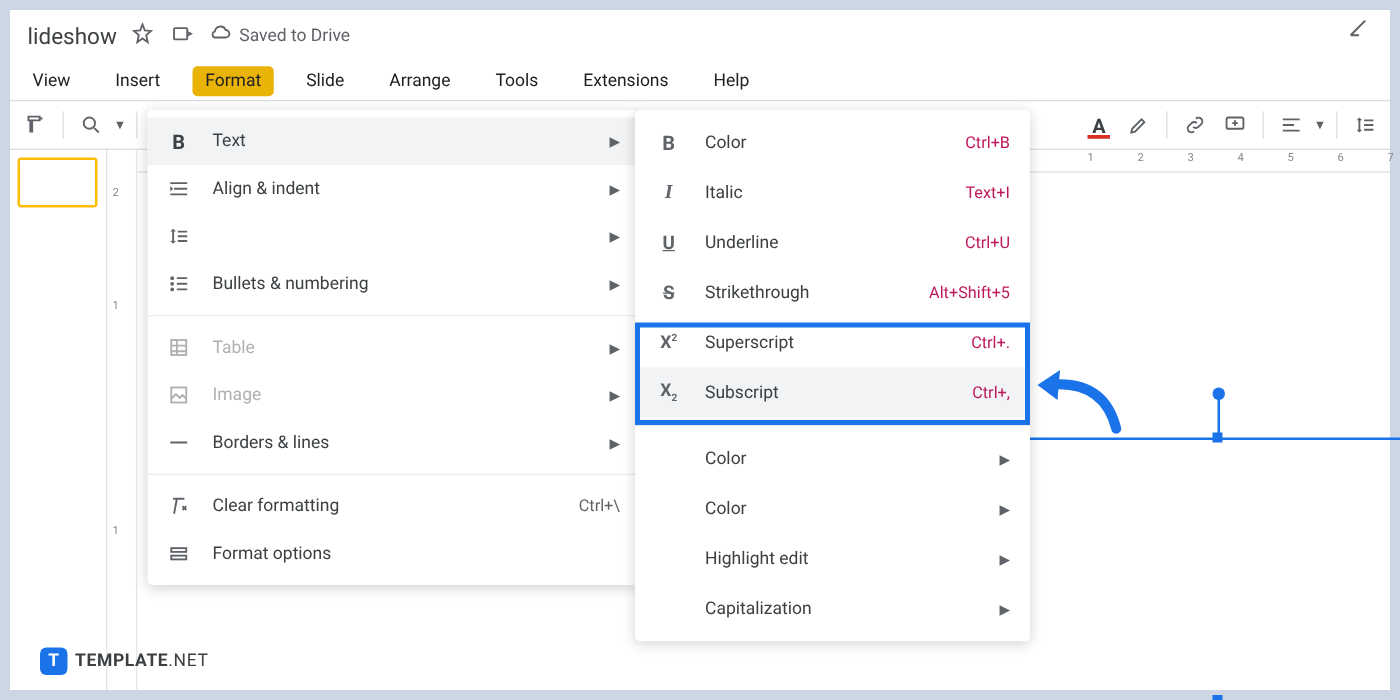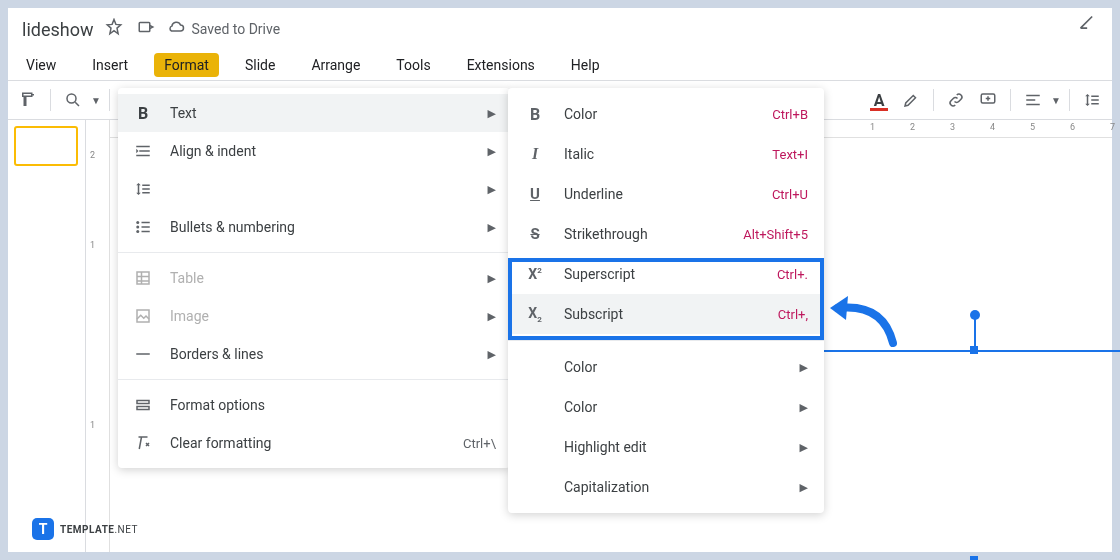--- a/index.html
+++ b/index.html
@@ -68,21 +68,21 @@
   
   .highlight-box { position: absolute; top: 250px; left: 500px; width: 316px; height: 82px; border: 4px solid #1a73e8; z-index: 12; pointer-events: none; }
 
   
   .anno-arrow { position: absolute; top: 280px; left: 820px; width: 70px; height: 70px; z-index: 13; }
   .anno-arrow svg { width: 100%; height: 100%; }
 
   
   .footer { position: absolute; bottom: 12px; left: 24px; display: flex; align-items: center; gap: 6px; z-index: 20; }
   .footer .logo { width: 22px; height: 22px; background: #1a73e8; border-radius: 5px; display: flex; align-items: center; justify-content: center; color: #fff; font-weight: bold; font-size: 14px; }
-  .footer .brand { font-size: 10px; font-weight: 700; letter-spacing: 0.5px; color: #3c4043; }
+  .footer .brand { font-size: 14px; font-weight: 700; letter-spacing: 0.5px; color: #3c4043; }
   .footer .brand .net { font-weight: 400; }
 
   .chev { position: absolute; top: 6px; right: 14px; }
 </style>
 </head>
 <body>
 
 <div class="frame">
 
   <div class="titlebar">
@@ -264,34 +264,34 @@
             <path d="M3 11h18v2H3z"></path>
           </svg>
         </span>
       <span>Borders &amp; lines</span>
       <span class="arrow">▶</span>
     </div>
     <hr>
     <div class="row">
       <span class="ico">
           <svg viewBox="0 0 24 24" fill="none" stroke="#5f6368" stroke-width="2">
+            <path d="M6 4h12M10 4l-3 16M16 12l4 4m0-4l-4 4"></path>
+          </svg>
+        </span>
+      <span>Clear formatting</span>
+      <span class="short">Ctrl+\</span>
+    </div>
+    <div class="row">
+      <span class="ico">
+          <svg viewBox="0 0 24 24" fill="none" stroke="#5f6368" stroke-width="2">
             <rect x="4" y="6" width="16" height="4"></rect>
             <rect x="4" y="14" width="16" height="4"></rect>
           </svg>
         </span>
       <span>Format options</span>
-    </div>
-    <div class="row">
-      <span class="ico">
-          <svg viewBox="0 0 24 24" fill="none" stroke="#5f6368" stroke-width="2">
-            <path d="M6 4h12M10 4l-3 16M16 12l4 4m0-4l-4 4"></path>
-          </svg>
-        </span>
-      <span>Clear formatting</span>
-      <span class="short">Ctrl+\</span>
     </div>
   </div>
 
   <div class="menu2">
     <div class="row">
       <span class="ico">
           <b style="font-size:16px;color:#5f6368">B</b>
         </span>
       <span>Color</span>
       <span class="short">Ctrl+B</span>

